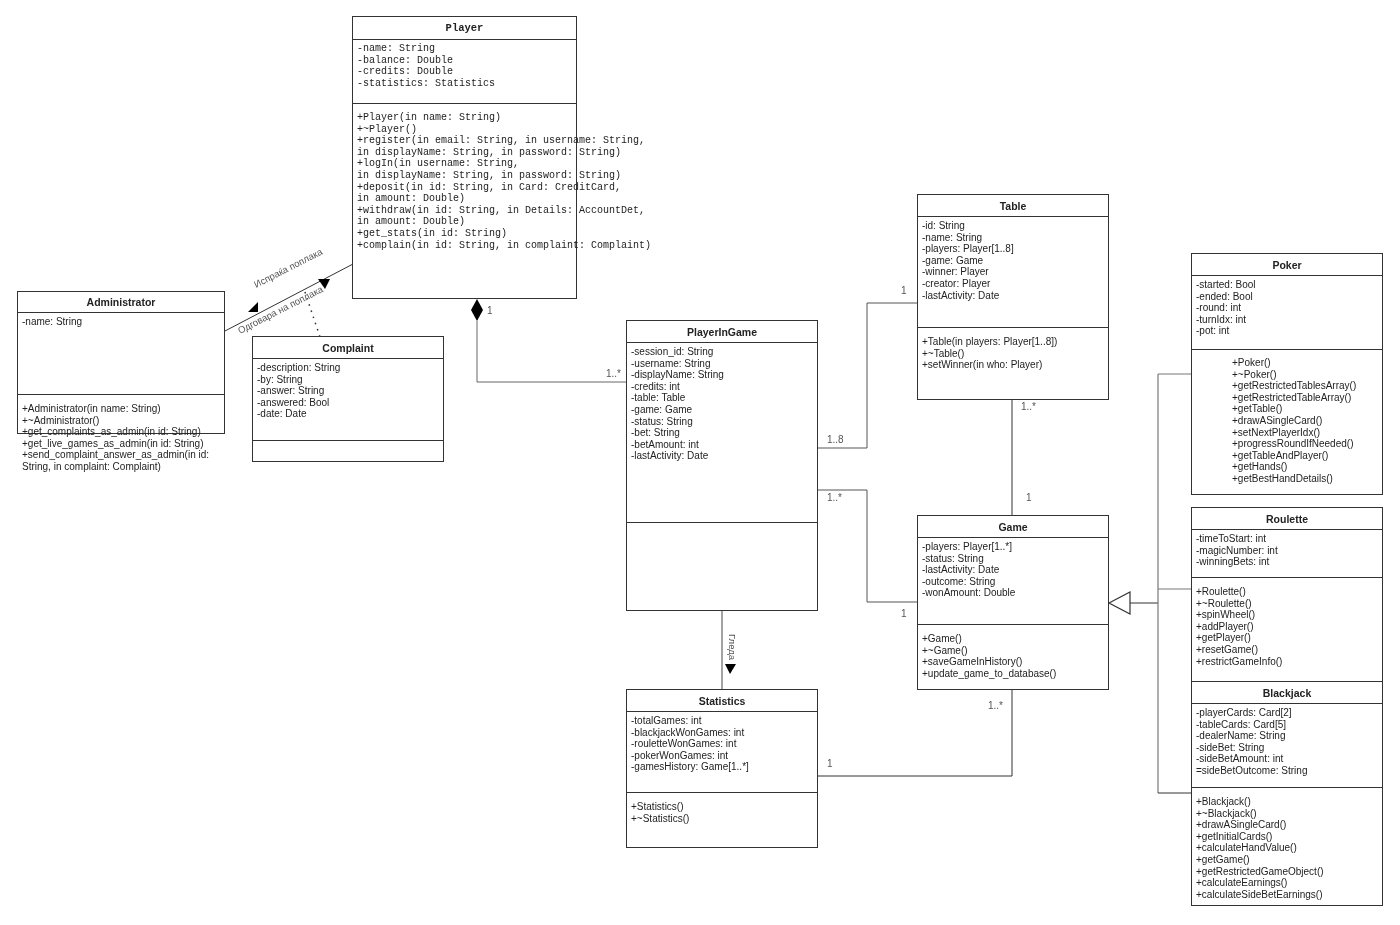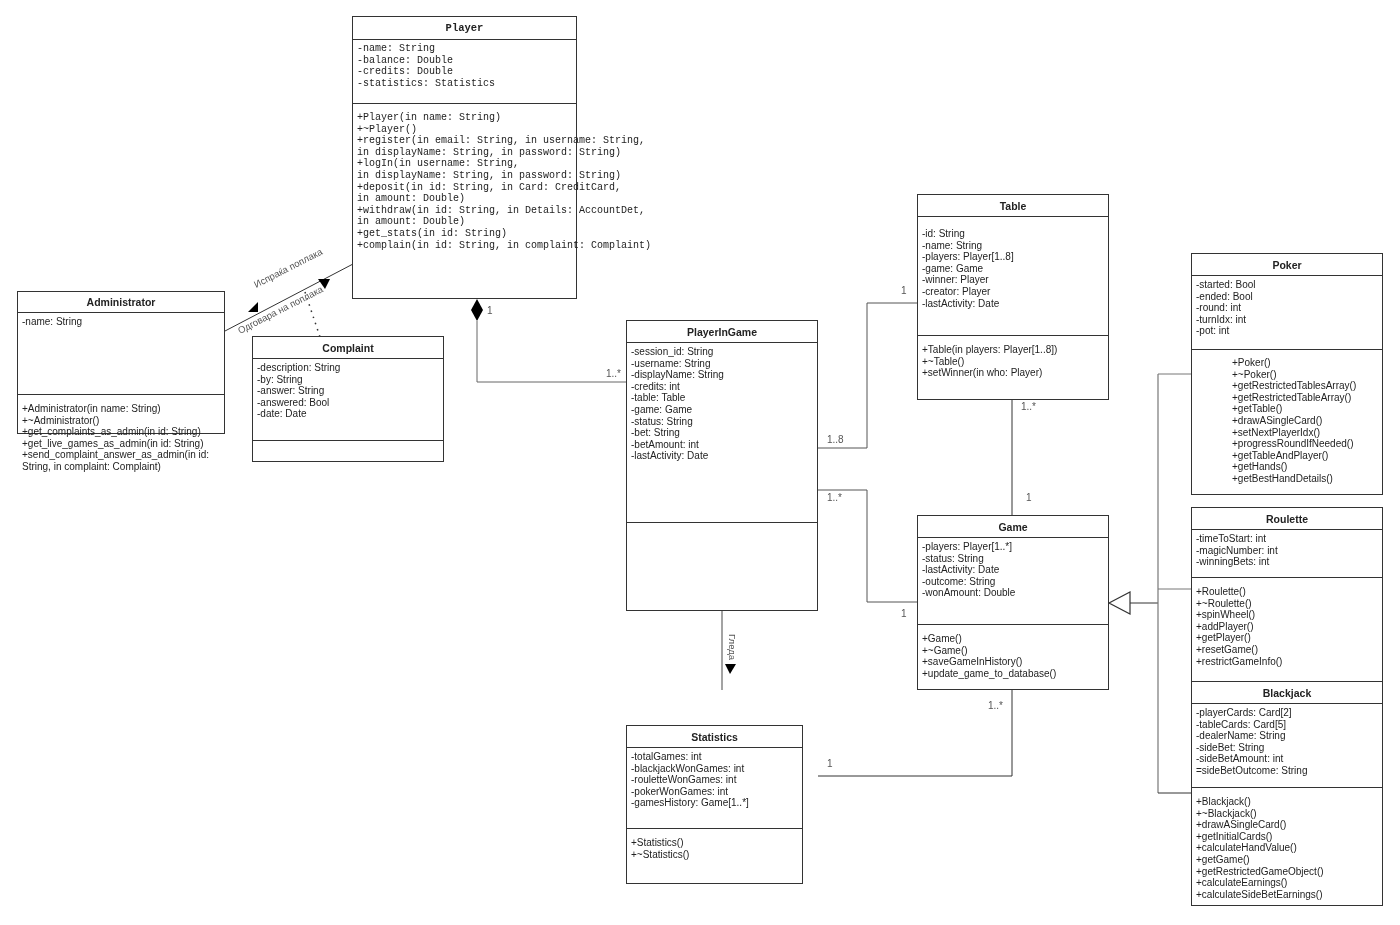--- a/index.html
+++ b/index.html
@@ -124,38 +124,38 @@
         <span class="line">-credits: int</span>
         <span class="line">-table: Table</span>
         <span class="line">-game: Game</span>
         <span class="line">-status: String</span>
         <span class="line">-bet: String</span>
         <span class="line">-betAmount: int</span>
         <span class="line">-lastActivity: Date</span>
       </div>
 </div>
 
-<div class="cls" style="left:626px;top:689px;width:177px;height:159px;margin-top:36px;">
+<div class="cls" style="left:626px;top:689px;width:192px;height:159px;">
   <div class="title" style="height:22px;">Statistics</div>
   <div class="attrs" style="height:81px;">
         <span class="line">-totalGames: int</span>
         <span class="line">-blackjackWonGames: int</span>
         <span class="line">-rouletteWonGames: int</span>
         <span class="line">-pokerWonGames: int</span>
         <span class="line">-gamesHistory: Game[1..*]</span>
       </div>
   <div class="ops" style="padding-top:8px;">
         <span class="line">+Statistics()</span>
         <span class="line">+~Statistics()</span>
       </div>
 </div>
 
 <div class="cls" style="left:917px;top:194px;width:192px;height:206px;">
   <div class="title" style="height:22px;">Table</div>
-  <div class="attrs" style="height:111px;margin-top:8px;">
+  <div class="attrs" style="height:111px;">
         <span class="line">-id: String</span>
         <span class="line">-name: String</span>
         <span class="line">-players: Player[1..8]</span>
         <span class="line">-game: Game</span>
         <span class="line">-winner: Player</span>
         <span class="line">-creator: Player</span>
         <span class="line">-lastActivity: Date</span>
       </div>
   <div class="ops" style="padding-top:8px;">
         <span class="line">+Table(in players: Player[1..8])</span>

